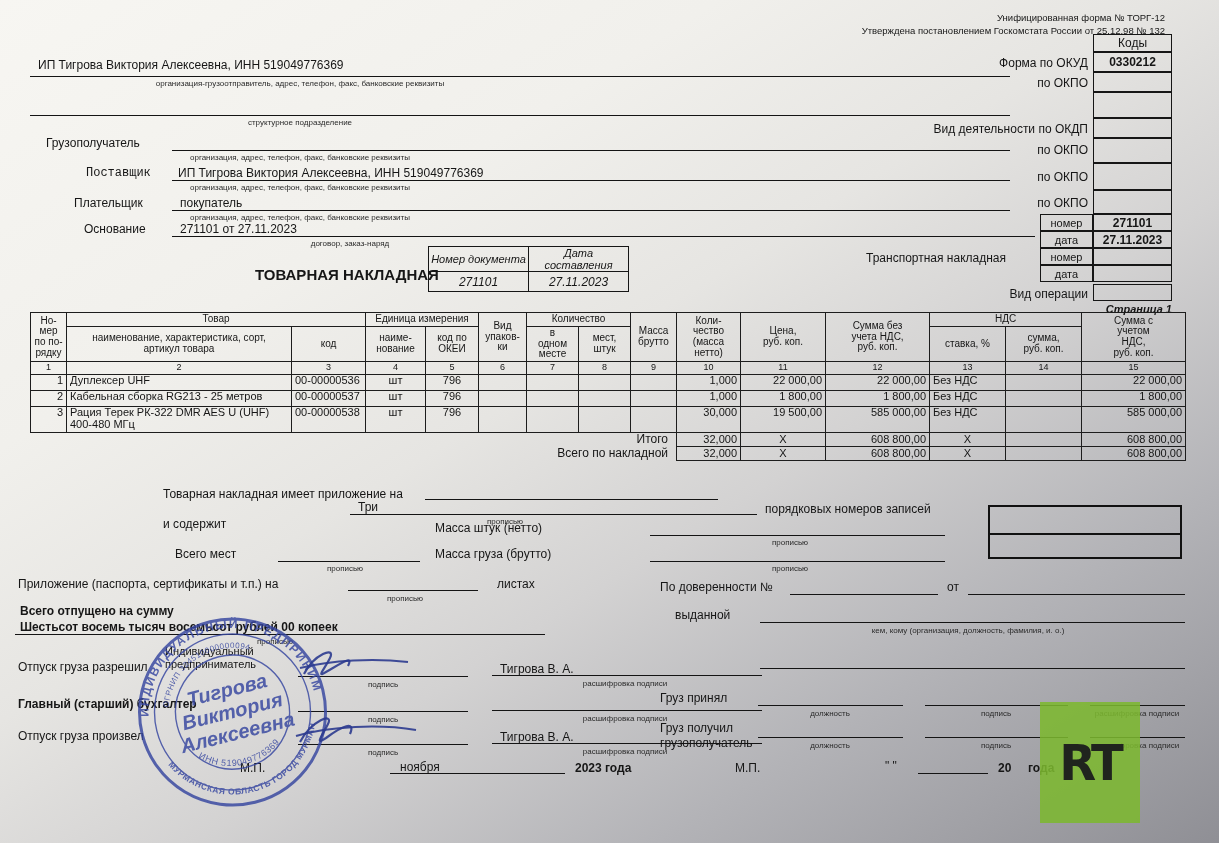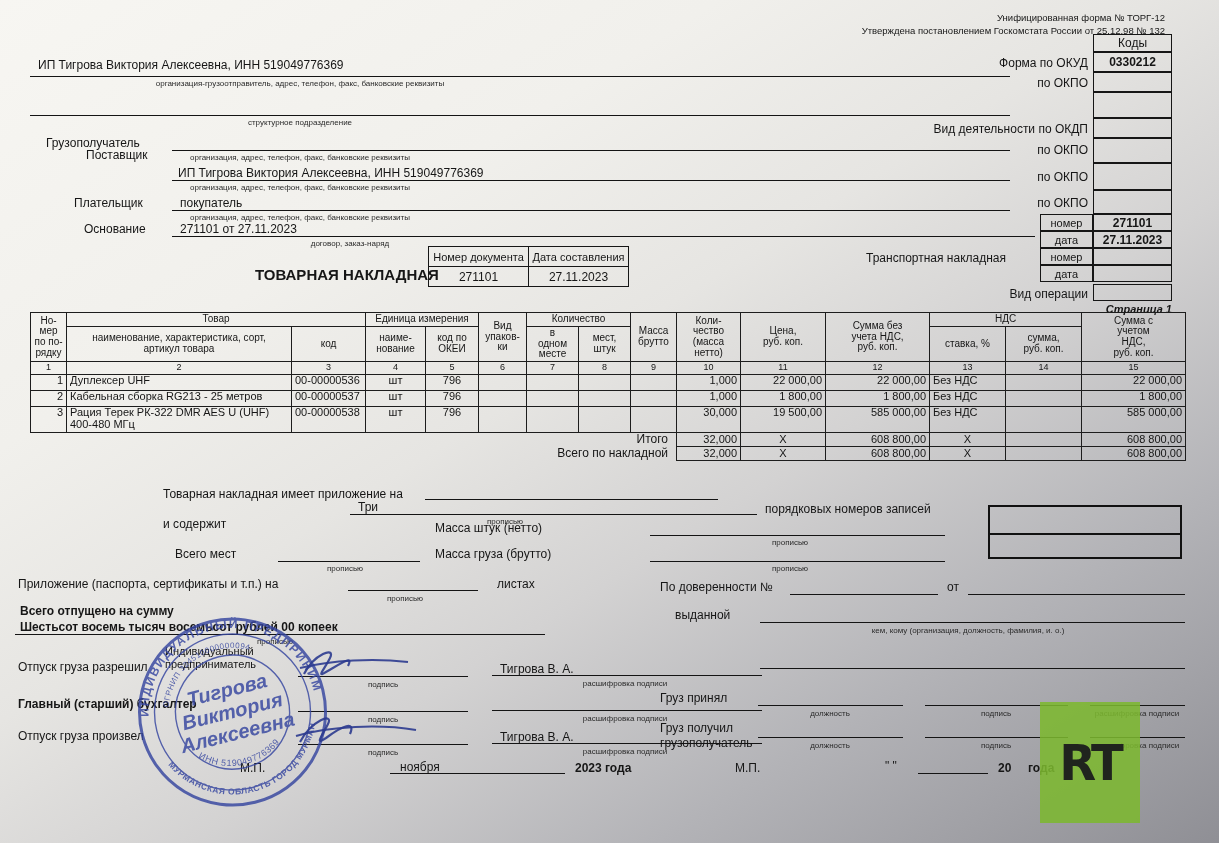--- a/index.html
+++ b/index.html
@@ -14,21 +14,21 @@
   .tr{ position:absolute; white-space:nowrap; font-size:12px; text-align:right; }
   .sm{ font-size:9.5px; }
   .b{ font-weight:bold; }
   .i{ font-style:italic; }
   .cap{ position:absolute; font-size:8px; color:#2a2a2a; white-space:nowrap; transform:translateX(-50%); }
   .ln{ position:absolute; height:0; border-bottom:1.3px solid #141414; }
   .box{ position:absolute; border:1.5px solid #161616; background:transparent; }
   .cbox{ display:flex; align-items:center; justify-content:center; font-size:12px; }
   .codelbl{ font-size:12px; }
   
-  #doctbl{ position:absolute; left:428px; top:246px; border-collapse:collapse; }
+  #doctbl{ position:absolute; left:428px; top:246px; border-collapse:collapse;font-style:italic; }
   #doctbl td{ border:1.6px solid #161616; width:100px; height:20px; text-align:center; font-size:11px; }
   #doctbl td.v{ font-size:12px; }
   
   #goods{ position:absolute; left:30px; top:312px; border-collapse:collapse; table-layout:fixed; width:1155px; }
   #goods td{ border:1px solid #1d1d1d; font-size:10px; text-align:center; vertical-align:middle; padding:1px 2px; line-height:1.08; white-space:pre-line; overflow:hidden; }
   #goods td.nb{ border:none; }
   #goods tr.nums td{ font-size:9px; height:13px; padding:0; }
   #goods tr.data td{ font-size:11px; height:16px; white-space:normal; vertical-align:top; text-align:right; padding:0 3px; }
   #goods tr.data td.cl{ text-align:left; }
   #goods tr.data td.cc{ text-align:center; }
@@ -87,21 +87,21 @@
   <div class="ln" style="left:30px; top:76px; width:980px;"></div>
   <div class="cap" style="left:300px; top:79px;">организация-грузоотправитель, адрес, телефон, факс, банковские реквизиты</div>
 
   <div class="ln" style="left:30px; top:115px; width:980px;"></div>
   <div class="cap" style="left:300px; top:118px;">структурное подразделение</div>
 
   <div class="t" style="left:46px; top:136px;">Грузополучатель</div>
   <div class="ln" style="left:172px; top:150px; width:838px;"></div>
   <div class="cap" style="left:300px; top:153px;">организация, адрес, телефон, факс, банковские реквизиты</div>
 
-  <div class="t" style="left:86px; top:148px;">Поставщик</div>
+  <div class="t" style="left:86px; top:166px;font-family:Liberation Mono, monospace;">Поставщик</div>
   <div class="t" style="left:178px; top:166px;">ИП Тигрова Виктория Алексеевна, ИНН 519049776369</div>
   <div class="ln" style="left:172px; top:180px; width:838px;"></div>
   <div class="cap" style="left:300px; top:183px;">организация, адрес, телефон, факс, банковские реквизиты</div>
 
   <div class="t" style="left:74px; top:196px;">Плательщик</div>
   <div class="t" style="left:180px; top:196px;">покупатель</div>
   <div class="ln" style="left:172px; top:210px; width:838px;"></div>
   <div class="cap" style="left:300px; top:213px;">организация, адрес, телефон, факс, банковские реквизиты</div>
 
   <div class="t" style="left:84px; top:222px;">Основание</div>

